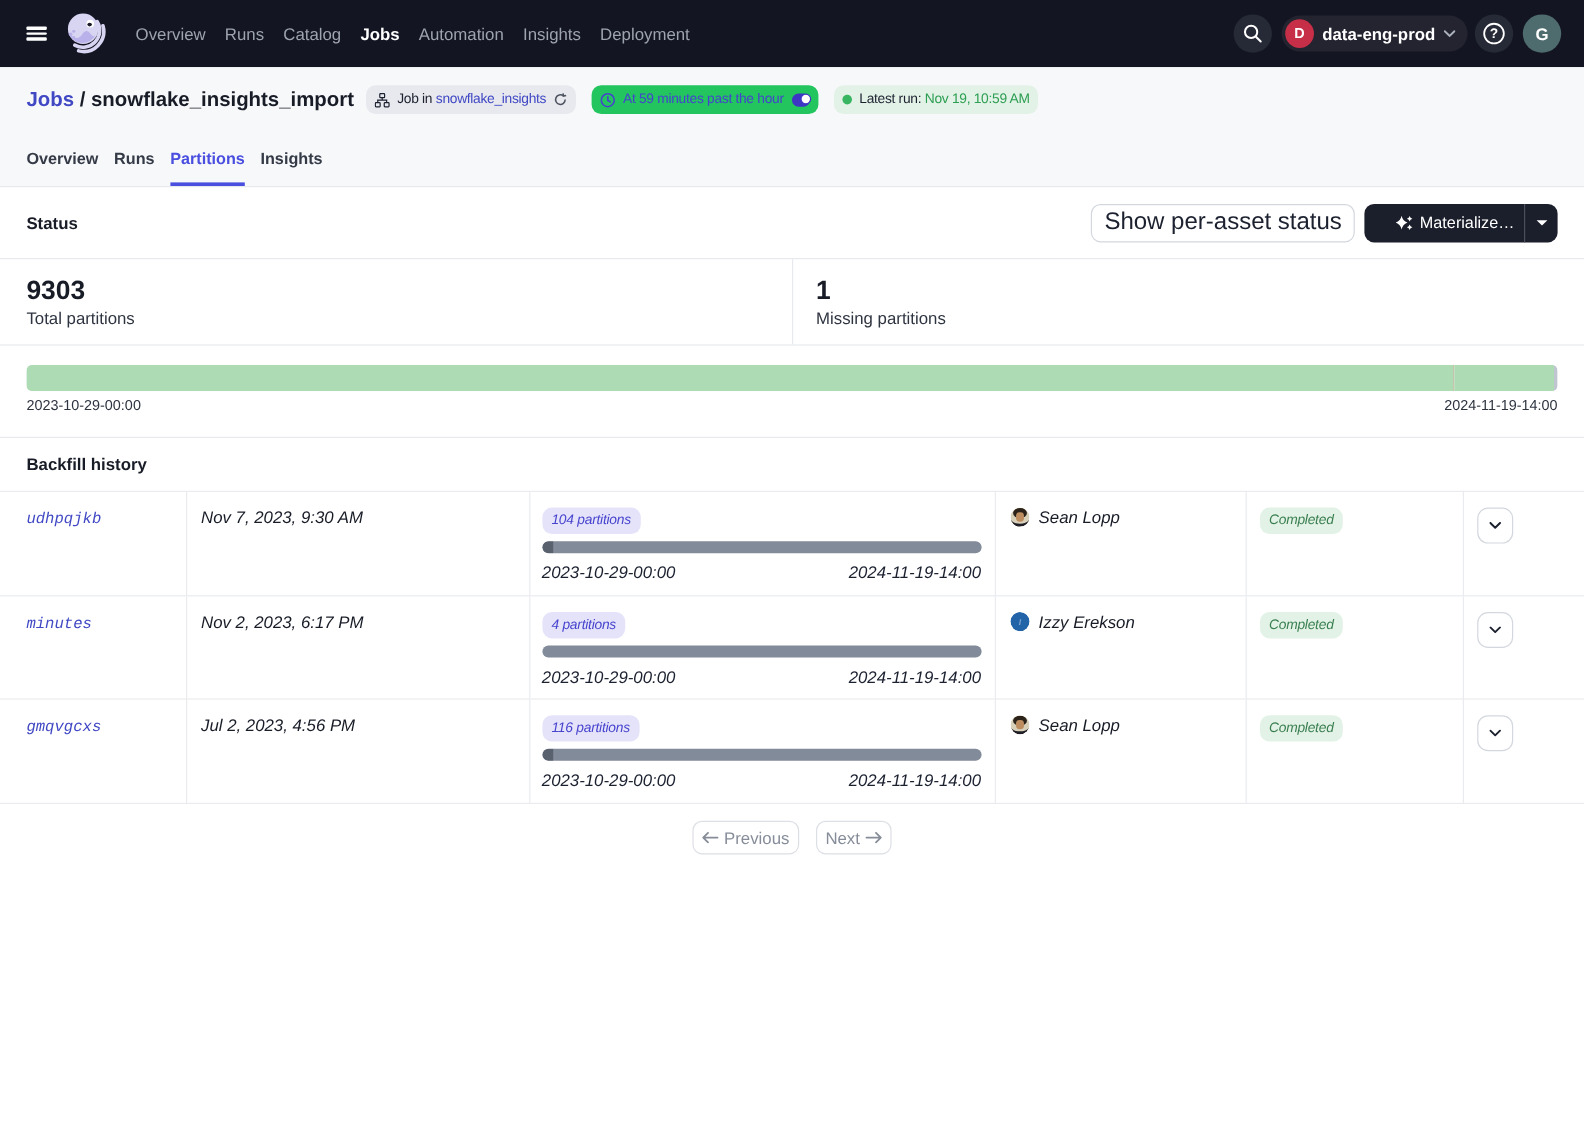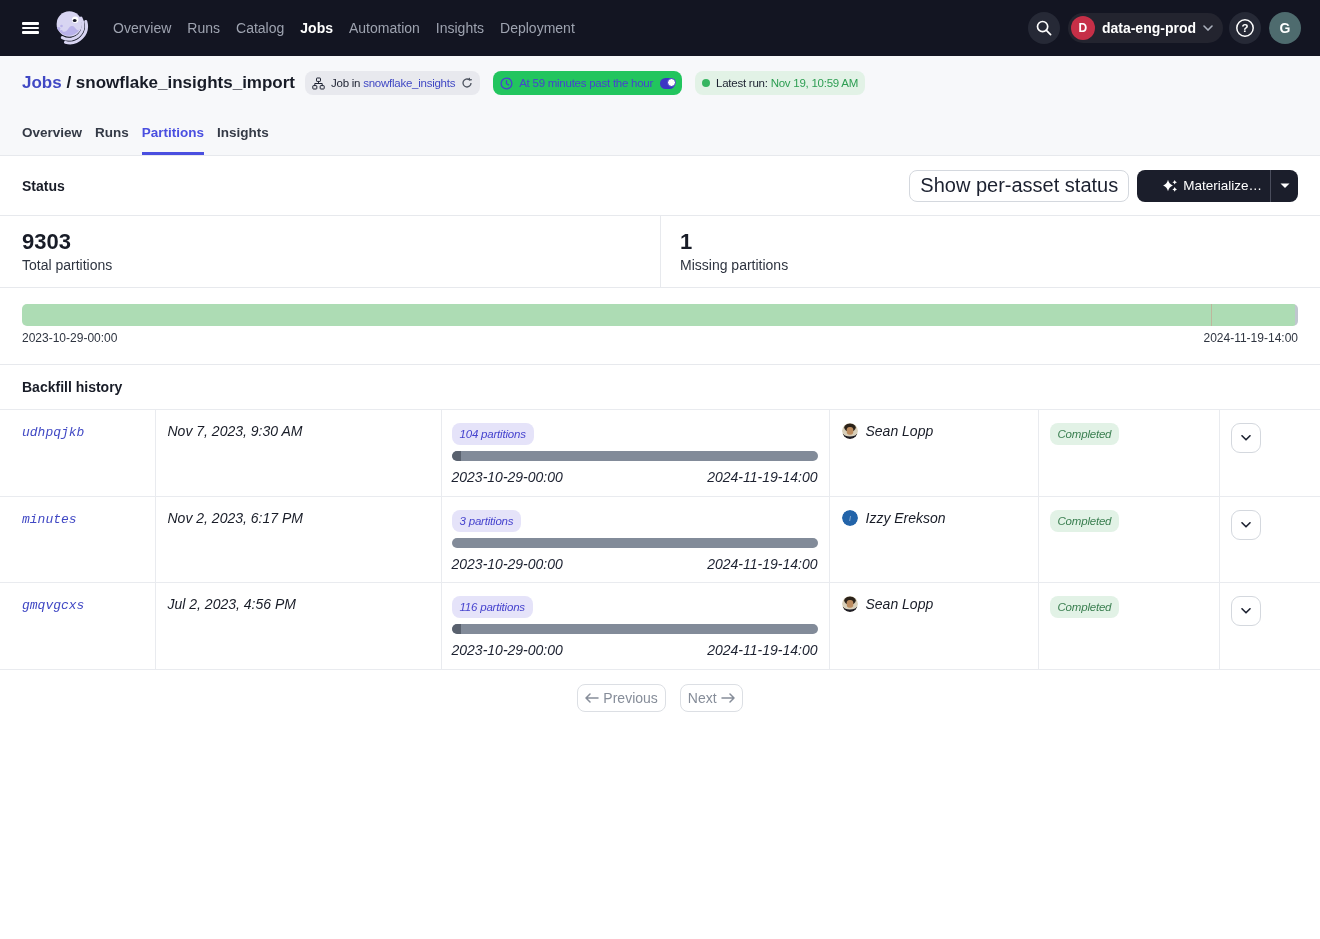--- a/index.html
+++ b/index.html
@@ -278,21 +278,21 @@
             <svg width="10" height="6" viewBox="0 0 10 6">
               <path d="M1 0.8 L5 4.8 L9 0.8" stroke="#1c2130" stroke-width="1.6" fill="none" stroke-linecap="round" stroke-linejoin="round"></path>
             </svg>
           </div>
         </td>
   </tr>
   <tr>
     <td><a class="mono">minutes</a></td>
     <td class="c2">Nov 2, 2023, 6:17 PM</td>
     <td class="c3">
-      <span class="reqpill">3 partitions</span>
+      <span class="reqpill">4 partitions</span>
       <div class="rowbar"></div>
       <div class="rowdates">
             <span>2023-10-29-00:00</span>
             <span>2024-11-19-14:00</span>
           </div>
     </td>
     <td class="c4">
           <div class="user">
             <svg class="avatar" viewBox="0 0 16 16">
               <circle cx="8" cy="8" r="8" fill="#2364a9"></circle>

